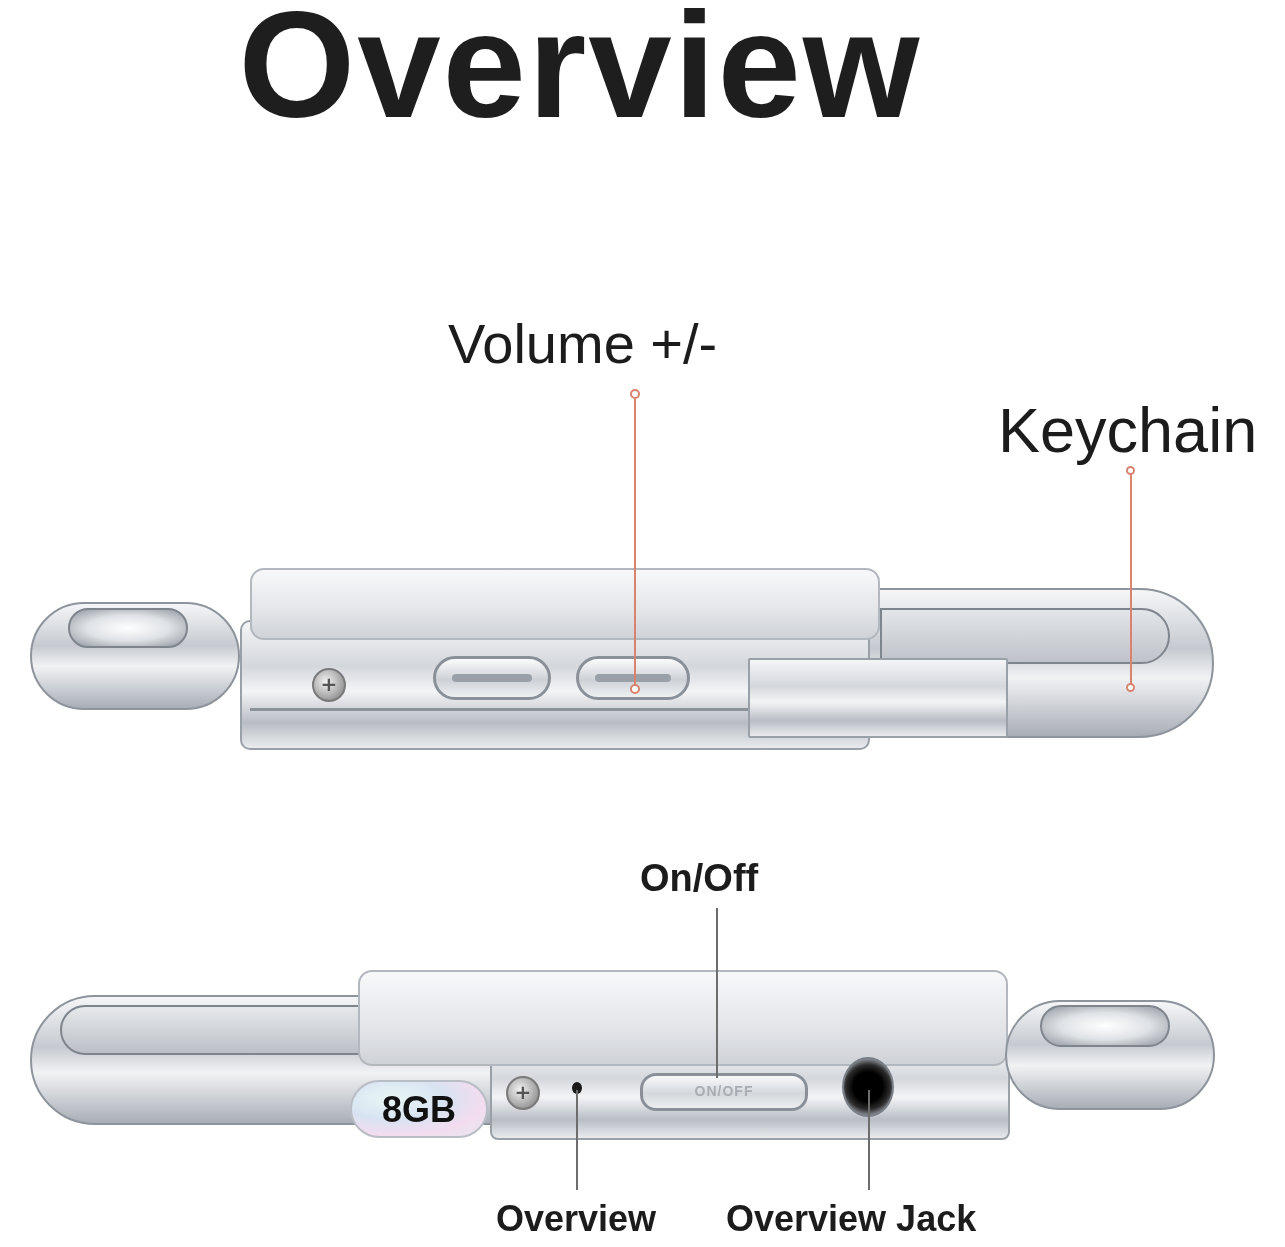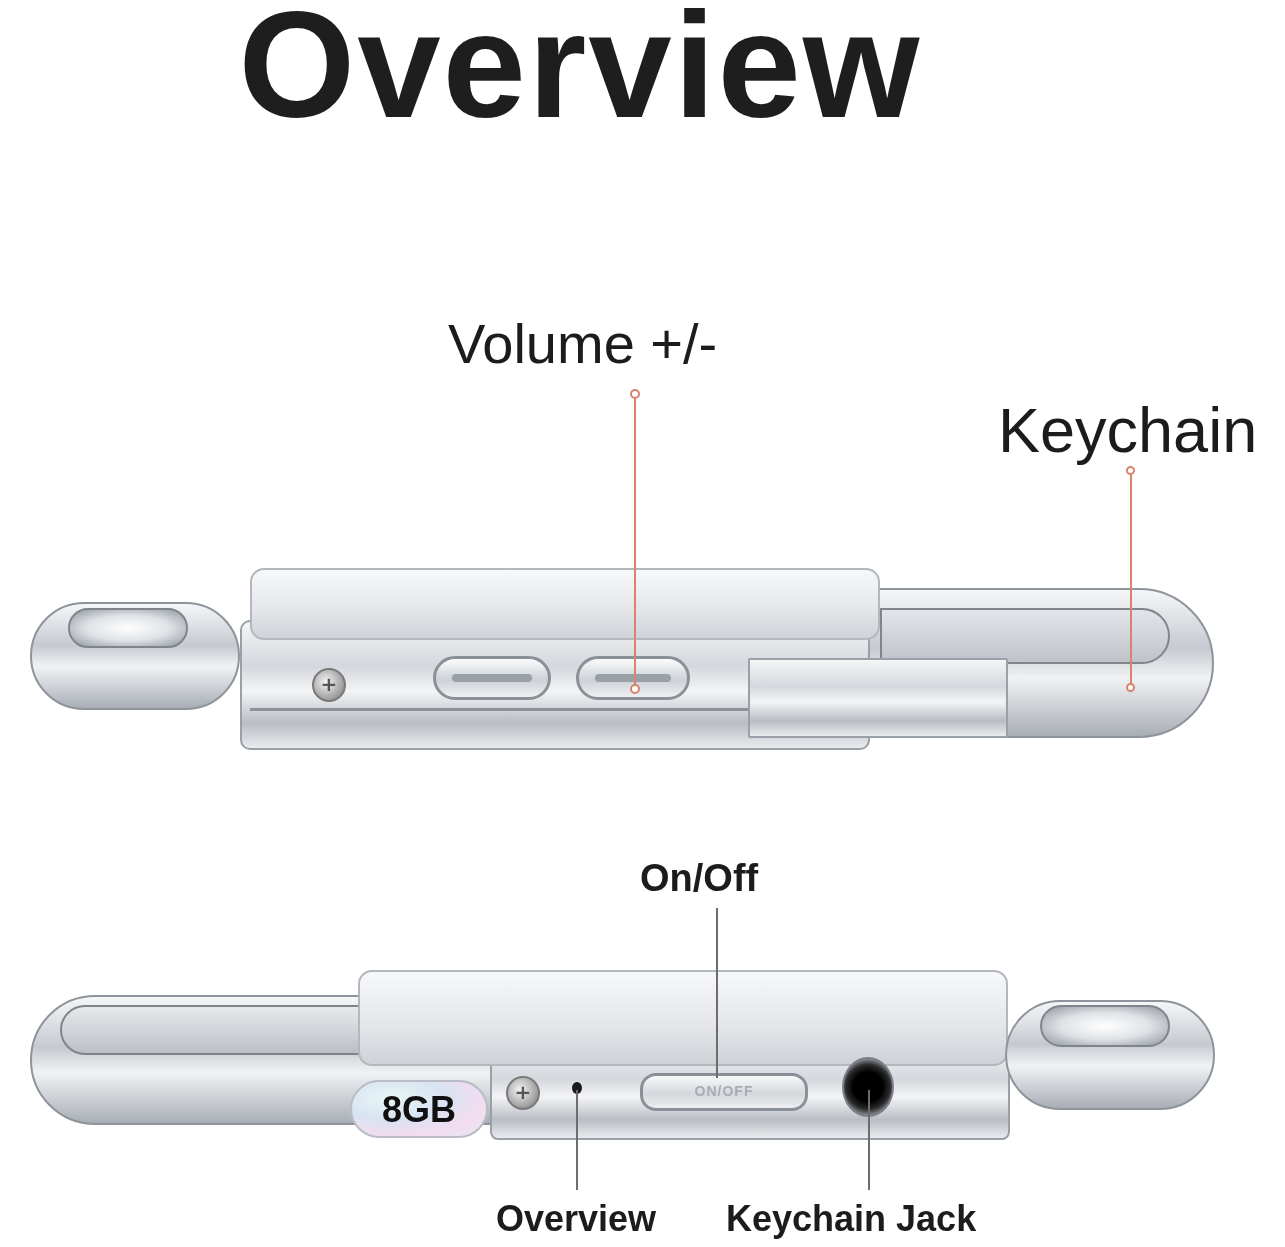--- a/index.html
+++ b/index.html
@@ -88,13 +88,13 @@
   <div class="abs jack" style="left:842px;top:92px;"></div>
 </div>
 
 <div class="abs lbl-bold" style="left:640px;top:856px;font-size:38px;line-height:44px;">On/Off</div>
 <div class="abs lead-gray" style="left:716px;top:908px;height:170px;"></div>
 
 <div class="abs lead-gray" style="left:576px;top:1090px;height:100px;"></div>
 <div class="abs lbl-bold" style="left:496px;top:1197px;font-size:36px;line-height:44px;">Overview</div>
 
 <div class="abs lead-gray" style="left:868px;top:1090px;height:100px;"></div>
-<div class="abs lbl-bold" style="left:726px;top:1197px;font-size:36px;line-height:44px;">Keychain Jack</div>
+<div class="abs lbl-bold" style="left:726px;top:1197px;font-size:36px;line-height:44px;">Overview Jack</div>
 
 </body></html>

